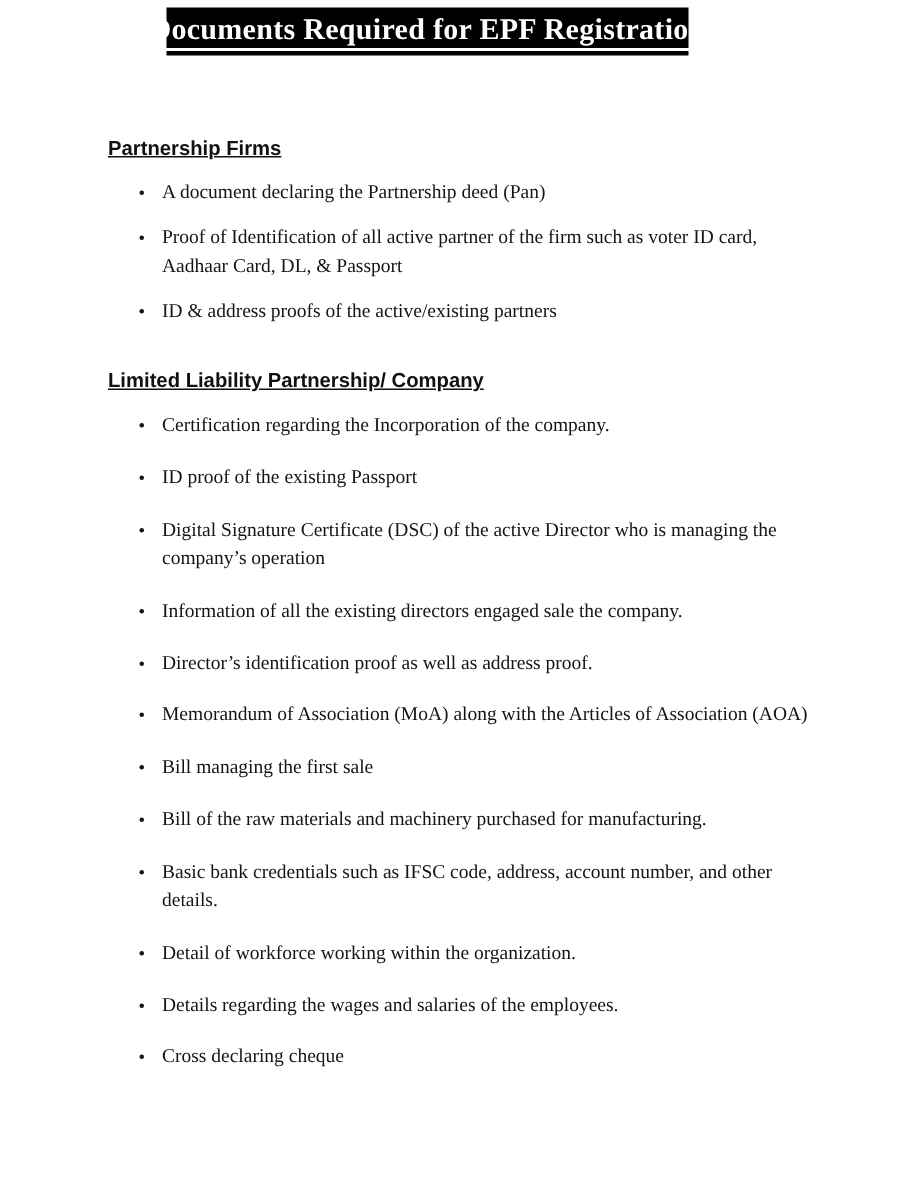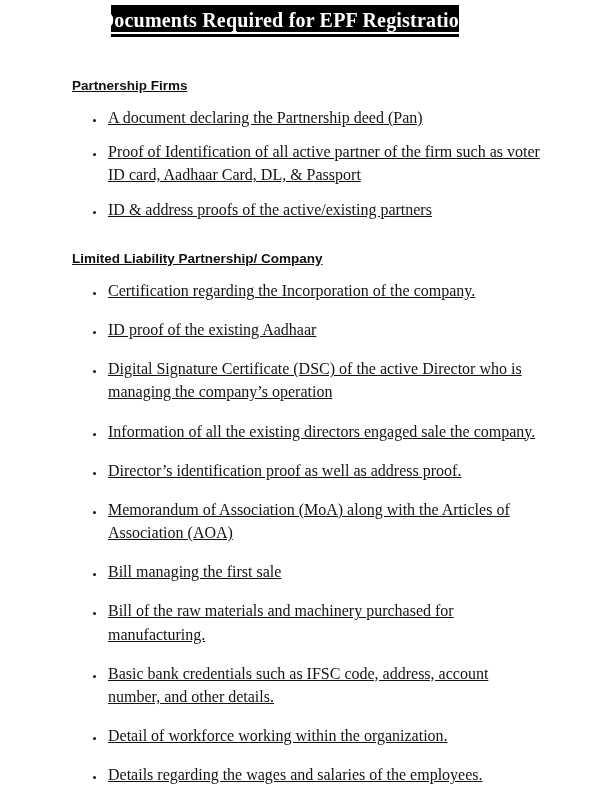--- a/index.html
+++ b/index.html
@@ -40,34 +40,33 @@
     padding: 0 60px 0 72px;
   }
   .section-heading {
     font-family: "Liberation Sans", sans-serif;
     font-weight: bold;
     font-size: 13.5px;
     color: #111111;
     text-decoration: underline;
     margin: 0 0 13px 0;
   }
-  .section-1 { margin-top: 41px; }
+  .section-1 { margin-top: 54px; }
   .section-2 { margin-top: 30px; }
   ul.bullet-list {
     margin: 0;
     padding: 0 0 0 34px;
     list-style: disc;
   }
   ul.bullet-list li {
     font-family: "Liberation Serif", serif;
-    font-size: 16px;
+    font-size: 13px;
     line-height: 1.45;
     color: #141414;
     padding-left: 2px;
-    text-decoration: underline;
   }
   .section-1 ul.bullet-list li { margin-bottom: 11px; }
   .section-2 ul.bullet-list li { margin-bottom: 16px; }
   ul.bullet-list li::marker { font-size: 11px; }
 </style>
 </head>
 <body>
 
 <div class="page">
 
@@ -83,21 +82,21 @@
           <li>A document declaring the Partnership deed (Pan)</li>
           <li>Proof of Identification of all active partner of the firm such as voter ID card, Aadhaar Card,  DL, &amp; Passport</li>
           <li>ID &amp; address proofs of the active/existing partners</li>
         </ul>
     </div>
 
     <div class="section section-2">
       <h2 class="section-heading">Limited Liability Partnership/ Company</h2>
       <ul class="bullet-list">
           <li>Certification regarding the Incorporation of the company.</li>
-          <li>ID proof of the existing Aadhaar</li>
+          <li>ID proof of the existing Passport</li>
           <li>Digital Signature Certificate (DSC) of the active Director who is managing the company’s operation</li>
           <li>Information of all the existing directors engaged sale the company.</li>
           <li>Director’s identification proof as well as address proof.</li>
           <li>Memorandum of Association (MoA) along with the Articles of Association (AOA)</li>
           <li>Bill managing the first sale</li>
           <li>Bill of the raw materials and machinery purchased for manufacturing.</li>
           <li>Basic bank credentials such as IFSC code, address, account number, and other details.</li>
           <li>Detail of workforce working within the organization.</li>
           <li>Details regarding the wages and salaries of the employees.</li>
           <li>Cross declaring cheque</li>

